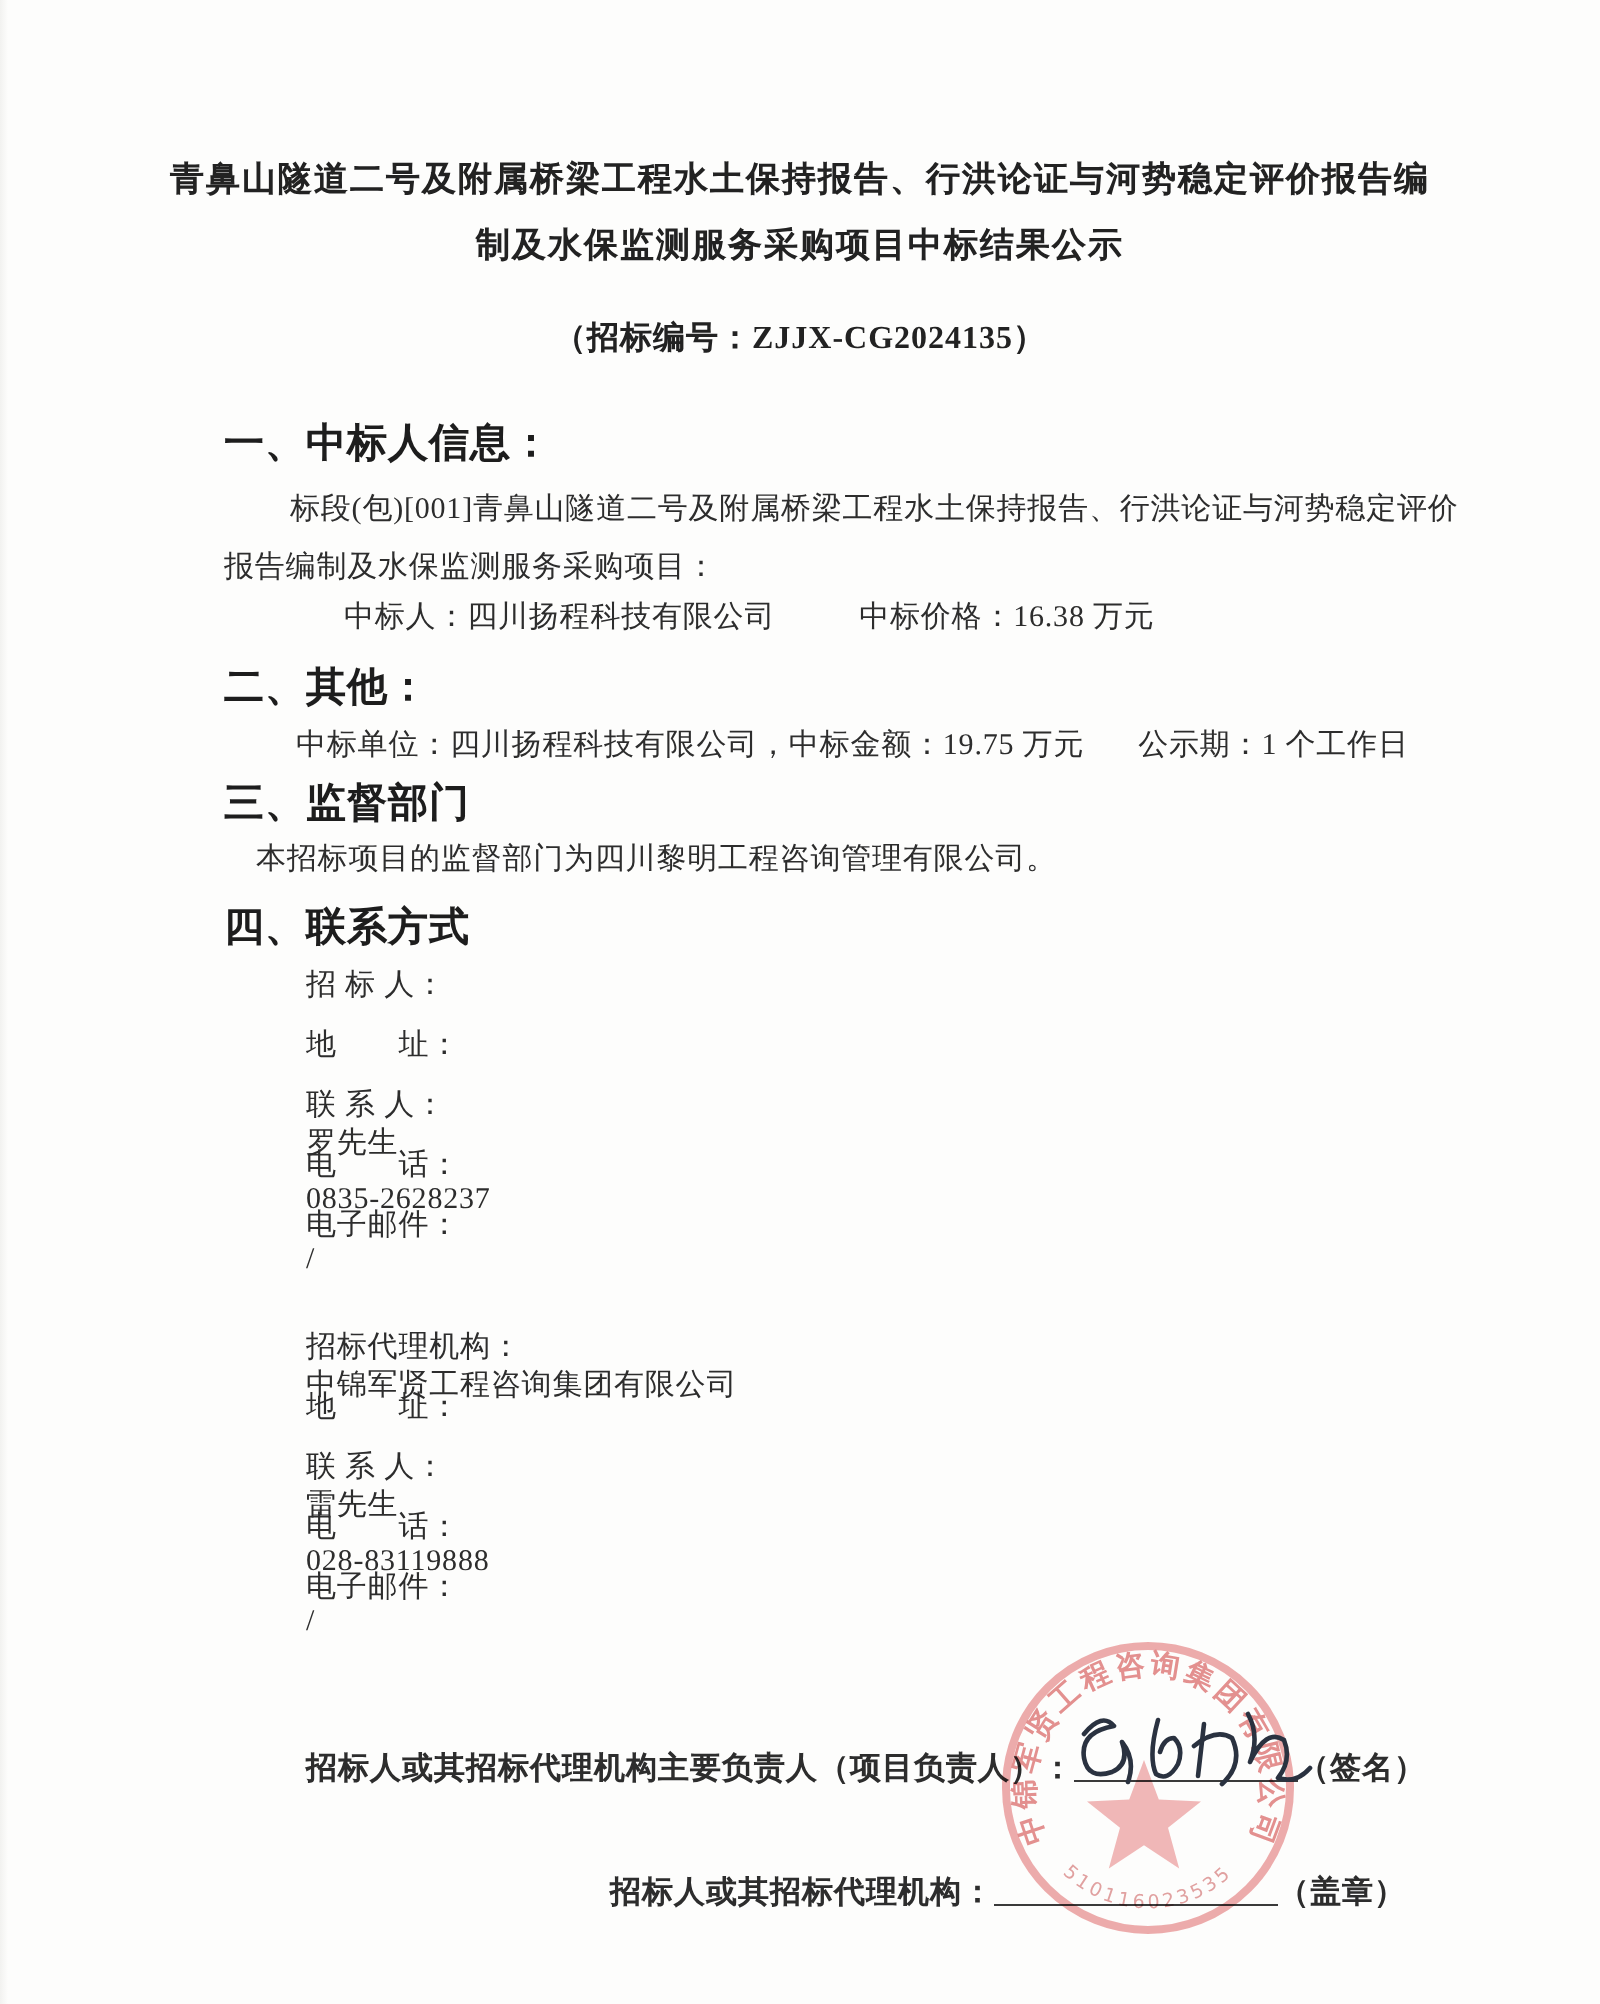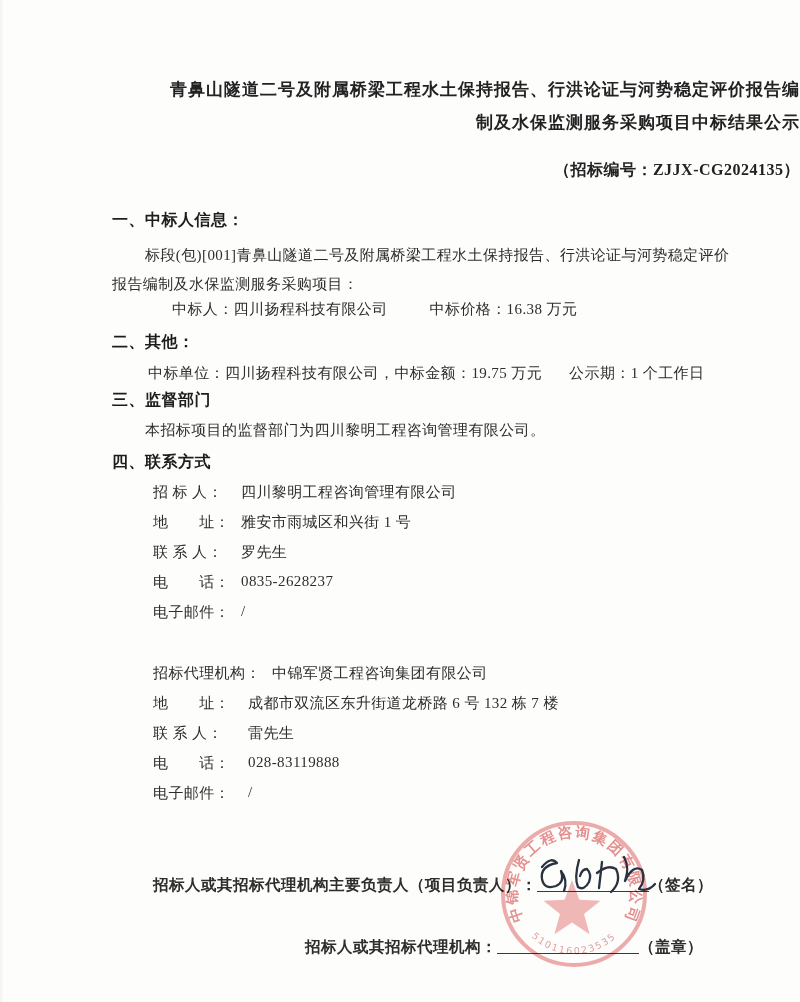--- a/index.html
+++ b/index.html
@@ -8,26 +8,26 @@
     background:#ffffff;
     font-family:"Liberation Serif","DejaVu Serif",serif;
     color:#2d2d2d;
     overflow:hidden;
   }
   .page{
     position:relative;width:800px;height:1002px;
     background:linear-gradient(90deg,#f2f2f0 0px,#fdfdfc 4px,#fdfdfc 100%);
   }
   .abs{position:absolute;line-height:1.25;white-space:nowrap;}
-  .ctr{left:0;width:800px;text-align:right;}
+  .ctr{left:0;width:800px;text-align:center;}
   .title{font-size:17px;font-weight:700;color:#222;letter-spacing:1px;}
   .subtitle{font-size:16px;font-weight:700;color:#222;letter-spacing:0.5px;}
-  .h{font-size:16px;font-weight:700;color:#1d1d1d;letter-spacing:0.5px;}
+  .h{font-size:20px;font-weight:700;color:#1d1d1d;letter-spacing:0.5px;}
   .b{font-size:15px;letter-spacing:0.4px;font-family:Liberation Serif, serif;}
-  .crow{position:absolute;left:153px;display:flex;font-size:15px;letter-spacing:0.4px;white-space:nowrap;}
+  .crow{position:absolute;left:153px;display:flex;font-size:15px;letter-spacing:0.4px;white-space:nowrap;flex-direction:column;}
   .crow .lab{display:inline-block;width:88px;flex:0 0 auto;}
   .crow .lab.wide{width:119px;}
   .crow .lab.sp{width:95px;}
   .gap42{display:inline-block;width:42px;}
   .gap27{display:inline-block;width:27px;}
   .uline{display:inline-block;border-bottom:1.6px solid #3a3a3a;height:15px;vertical-align:-2px;}
   .signoff{font-size:15.5px;letter-spacing:0.5px;font-weight:bold;}
   .stamp-svg{position:absolute;left:496px;top:814px;mix-blend-mode:multiply;opacity:0.92;z-index:2;}
   .sig-svg{position:absolute;left:534px;top:851px;z-index:3;}
   .textlayer{z-index:1;}
@@ -44,52 +44,49 @@
 
     <div class="abs h" style="left:112px;top:210px">一、中标人信息：</div>
     <div class="abs b" style="left:145px;top:246px">标段(包)[001]青鼻山隧道二号及附属桥梁工程水土保持报告、行洪论证与河势稳定评价</div>
     <div class="abs b" style="left:112px;top:275px">报告编制及水保监测服务采购项目：</div>
     <div class="abs b" style="left:172px;top:300px"><span>中标人：四川扬程科技有限公司</span><span class="gap42"></span><span>中标价格：16.38 万元</span></div>
 
     <div class="abs h" style="left:112px;top:332px">二、其他：</div>
     <div class="abs b" style="left:148px;top:364px"><span>中标单位：四川扬程科技有限公司，中标金额：19.75 万元</span><span class="gap27"></span><span>公示期：1 个工作日</span></div>
 
     <div class="abs h" style="left:112px;top:390px">三、监督部门</div>
-    <div class="abs b" style="left:145px;top:421px">本招标项目的监督部门为四川黎明工程咨询管理有限公司。</div>
+    <div class="abs b" style="left:128px;top:421px">本招标项目的监督部门为四川黎明工程咨询管理有限公司。</div>
 
     <div class="abs h" style="left:112px;top:452px">四、联系方式</div>
 
     <div class="crow" style="top:483px">
         <span class="lab">招 标 人：</span>
-        <span>四川黎明工程咨询管理有限公司</span>
       </div>
     <div class="crow" style="top:513px">
         <span class="lab">地　　址：</span>
-        <span>雅安市雨城区和兴街 1 号</span>
       </div>
     <div class="crow" style="top:543px">
         <span class="lab">联 系 人：</span>
         <span>罗先生</span>
       </div>
     <div class="crow" style="top:573px">
         <span class="lab">电　　话：</span>
         <span>0835-2628237</span>
       </div>
     <div class="crow" style="top:603px">
         <span class="lab">电子邮件：</span>
         <span>/</span>
       </div>
 
     <div class="crow" style="top:664px">
         <span class="lab wide">招标代理机构：</span>
         <span>中锦军贤工程咨询集团有限公司</span>
       </div>
     <div class="crow" style="top:694px">
         <span class="lab sp">地　　址：</span>
-        <span>成都市双流区东升街道龙桥路 6 号 132 栋 7 楼</span>
       </div>
     <div class="crow" style="top:724px">
         <span class="lab sp">联 系 人：</span>
         <span>雷先生</span>
       </div>
     <div class="crow" style="top:754px">
         <span class="lab sp">电　　话：</span>
         <span>028-83119888</span>
       </div>
     <div class="crow" style="top:784px">

